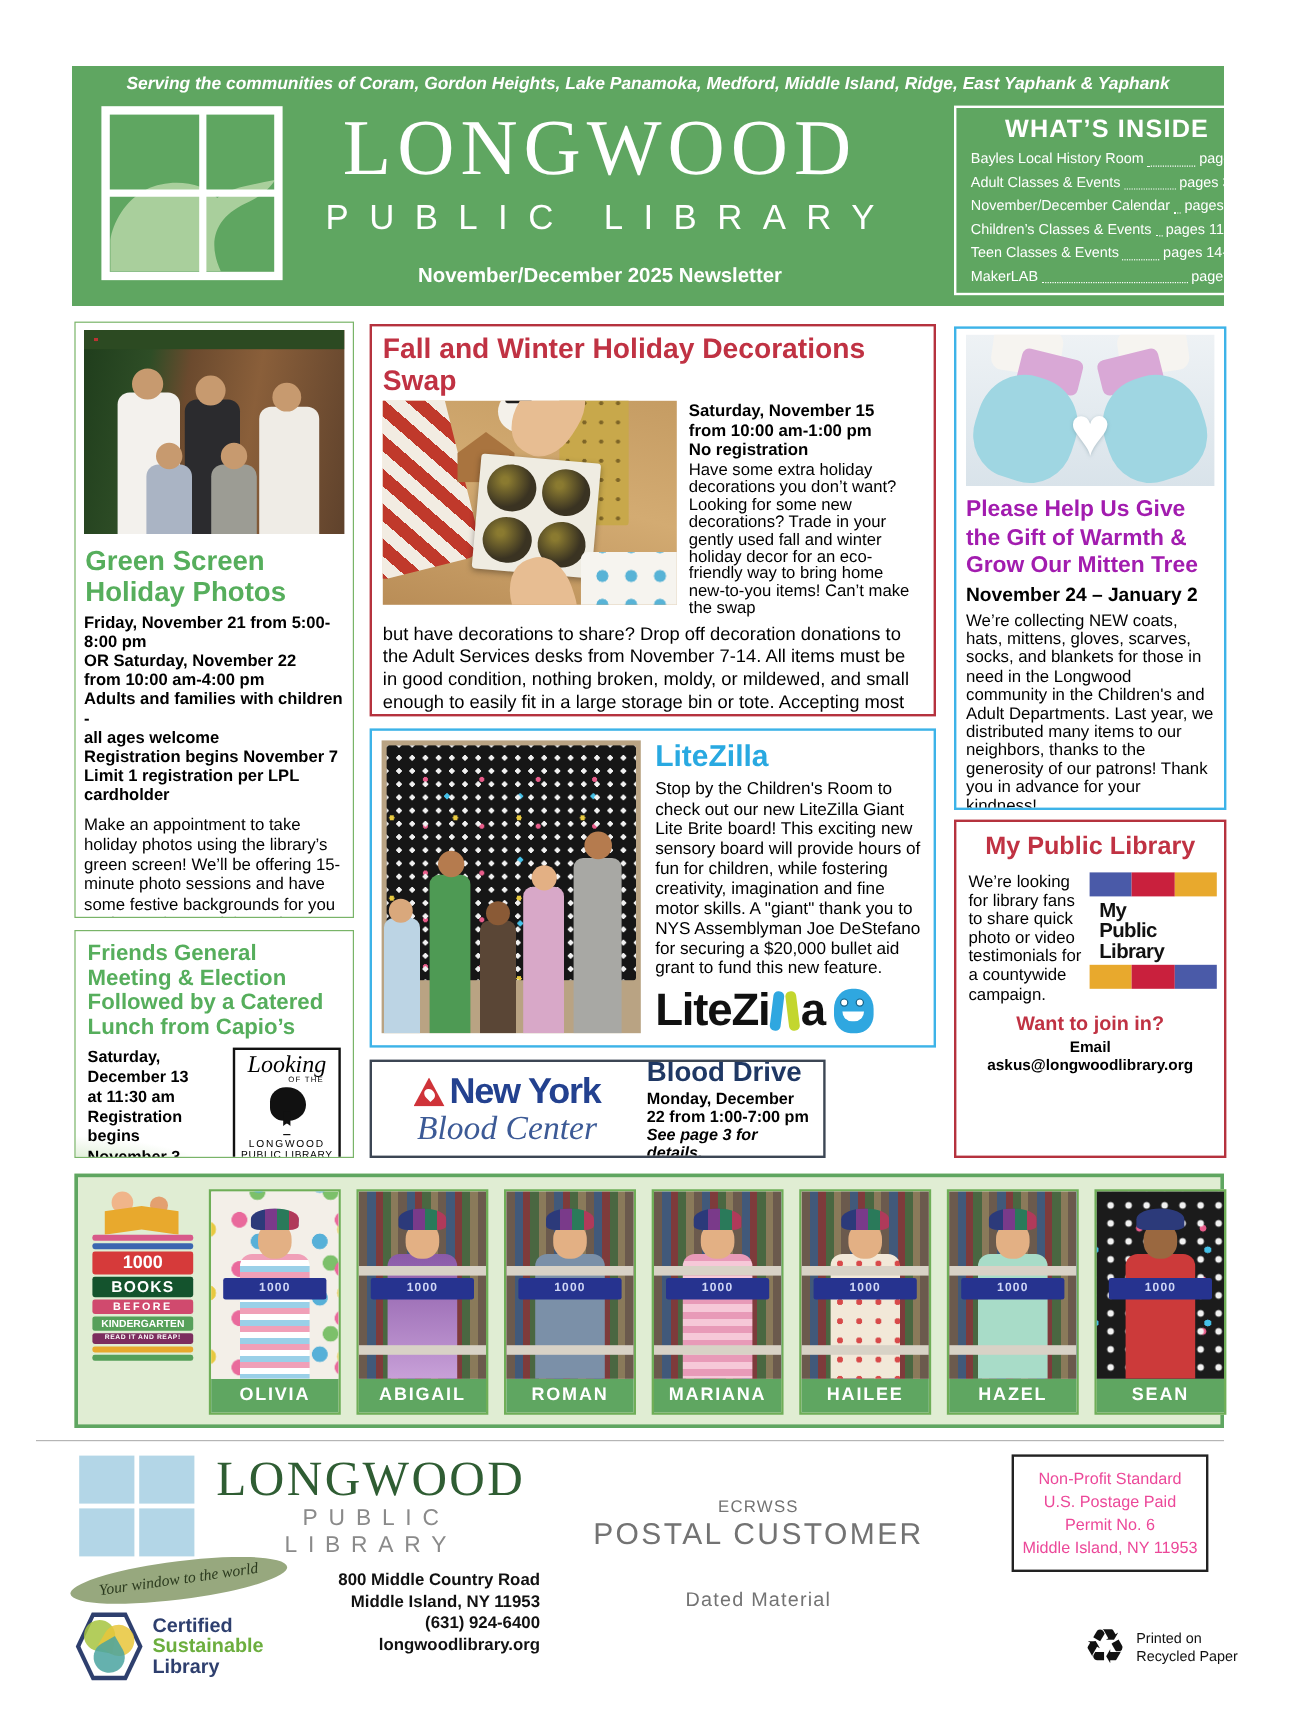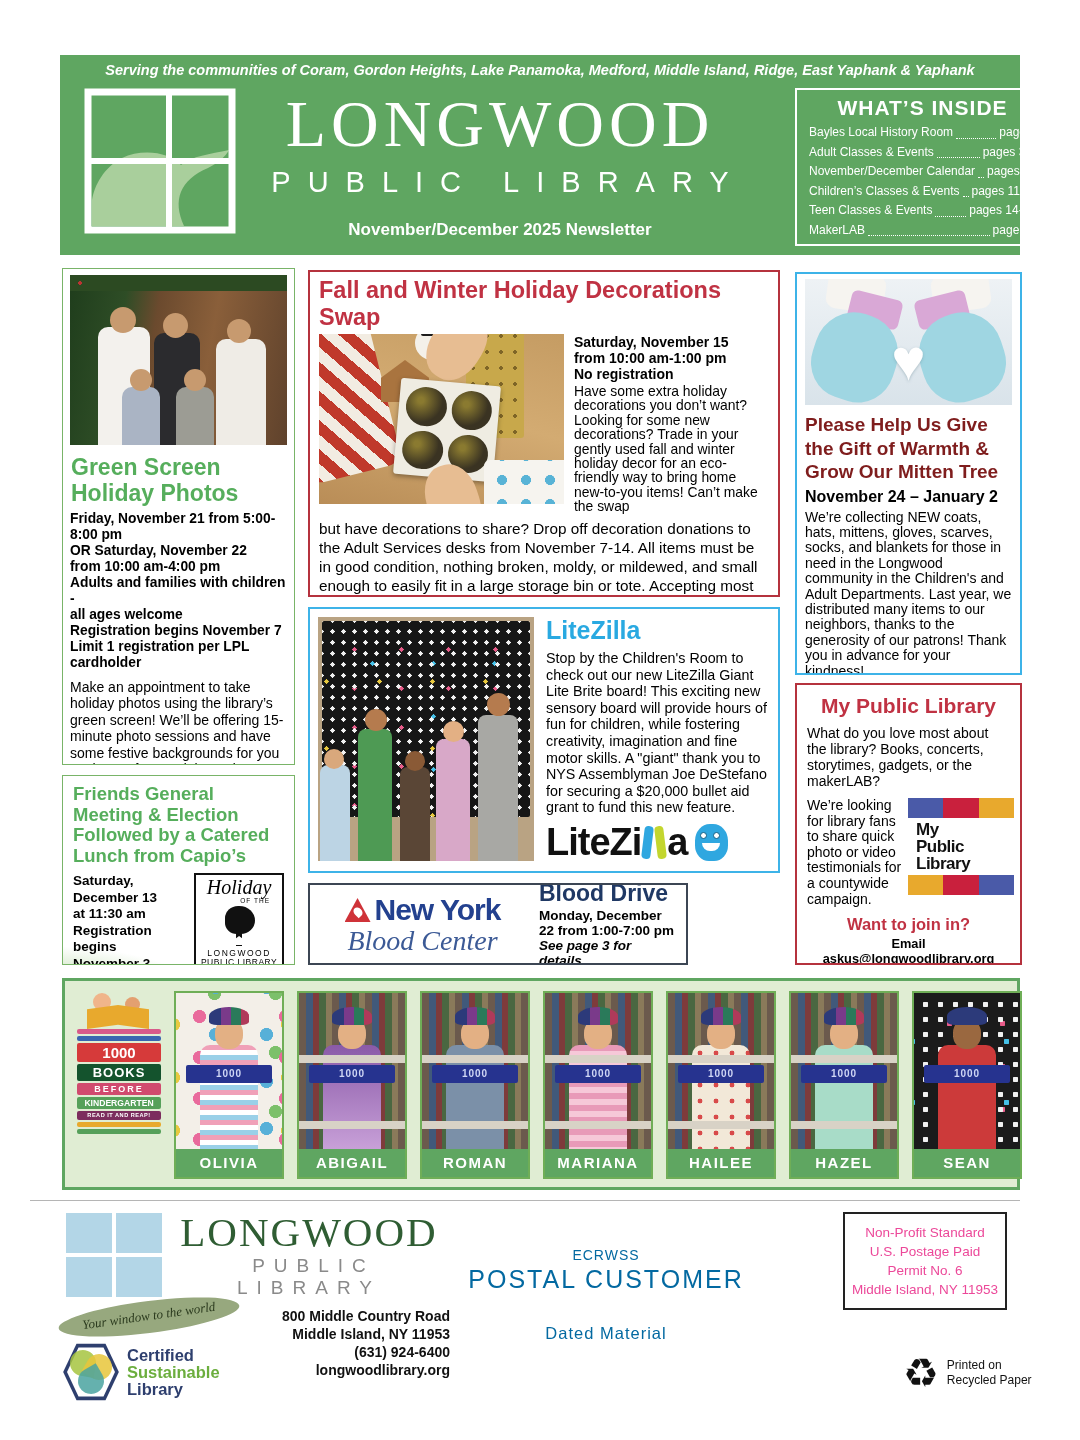--- a/index.html
+++ b/index.html
@@ -119,21 +119,21 @@
   #bd-see { font-size:13.5px; }
 
   
   #card-mt { left:795px; top:272px; width:227px; height:403px; border:2px solid #3DB3E8; padding:5px 8px; }
   #mt-photo { position:relative; width:100%; height:126px; overflow:hidden; background:linear-gradient(#eef2f5,#d9e3ea); }
   .mt-arm { position:absolute; top:-6px; width:58px; height:38px; background:#f6f4f0; border-radius:10px; }
   .mt-cuff { position:absolute; width:52px; height:30px; background:#d9a8d6; border-radius:6px; }
   .mt-mitt { position:absolute; width:84px; height:88px; background:#9fd6e2; border-radius:46% 46% 42% 42%; }
   .mt-heart { position:absolute; left:50%; top:58px; transform:translate(-50%,-10%); color:#fff; font-size:58px; line-height:58px;
     text-shadow:0 1px 3px rgba(120,150,160,.55); }
-  #mt-title { color:#7f1d1d; font-weight:bold; font-size:19px; line-height:23.5px; margin-top:8px; }
+  #mt-title { color:#a21caf; font-weight:bold; font-size:19px; line-height:23.5px; margin-top:8px; }
   #mt-dates { font-weight:bold; font-size:16px; margin-top:4px; }
   #mt-body { font-size:14px; line-height:15.4px; margin-top:4px; }
 
   #card-mpl { left:795px; top:683px; width:227px; height:282px; border:2px solid #B5323E; padding:9px 10px; }
   #mpl-title { color:#C03243; font-weight:bold; font-size:21px; text-align:center; }
   #mpl-body1 { font-size:14px; line-height:16px; margin-top:7px; }
   #mpl-row { display:flex; margin-top:9px; }
   #mpl-body2 { font-size:14px; line-height:15.6px; width:95px; flex:none; }
   #mpl-logo { margin-left:6px; width:106px; }
   .mpl-r { display:flex; }
@@ -175,21 +175,21 @@
   
   #hairline { position:absolute; left:30px; top:1200px; width:990px; height:1px; background:#b5b5b5; }
   #f-logo { position:absolute; left:64px; top:1213px; width:180px; height:128px; }
   .f-pane { position:absolute; width:46px; height:40px; background:#b3d6e7; }
   #f-wave { position:absolute; left:-6px; top:88px; width:182px; height:32px; background:#97a87e; border-radius:50% 60% 50% 60%; transform:rotate(-8deg);
     text-align:center; font-family:"Liberation Serif", serif; font-style:italic; font-size:13px; color:#2b3a1e; line-height:30px; }
   #f-brand { position:absolute; left:168px; top:1210px; width:282px; }
   #f-brand1 { font-family:"Liberation Serif", serif; font-size:41px; line-height:44px; color:#2F5D33; letter-spacing:2px; text-align:center; }
   #f-brand2 { font-size:19px; letter-spacing:9px; color:#8a8a8a; text-align:center; text-indent:9px; margin-top:1px; }
   #f-addr { font-weight:bold; font-size:14px; line-height:18px; text-align:right; margin-top:8px; color:#111; }
-  #f-postal { position:absolute; left:456px; top:1247px; width:300px; text-align:center; color:#0369a1; }
+  #f-postal { position:absolute; left:482px; top:1247px; width:300px; text-align:center; color:#737373; }
   #f-ecrwss { font-size:14px; letter-spacing:1px; }
   #f-pc { font-size:25px; letter-spacing:2px; margin-top:2px; }
   #f-dated { font-size:16.5px; letter-spacing:1px; margin-top:30px; }
   #f-nonprofit { position:absolute; left:843px; top:1212px; width:164px; height:98px; border:2px solid #222; padding:9px 4px; text-align:center; font-size:13.5px; line-height:19px; color:#ec4899; }
   #f-cert { position:absolute; left:62px; top:1342px; display:flex; align-items:center; gap:7px; }
   #cert-hex { position:relative; width:58px; height:60px; clip-path:polygon(25% 3%,75% 3%,98% 50%,75% 97%,25% 97%,2% 50%); background:#2e3f6e; }
   #cert-hex-in { position:absolute; left:4px; top:4px; width:50px; height:52px; clip-path:polygon(25% 3%,75% 3%,98% 50%,75% 97%,25% 97%,2% 50%); background:#fff; }
   .cert-leaf { position:absolute; width:26px; height:26px; border-radius:50% 50% 0 50%; opacity:.85; }
   #cert-text div { font-size:16.5px; line-height:17px; font-weight:bold; }
   #cert-1, #cert-3 { color:#2e3f6e; }
@@ -284,21 +284,21 @@
     <div id="fr-title">Friends General Meeting &amp; Election Followed by a Catered Lunch from Capio’s</div>
     <div id="fr-row">
       <div id="fr-left">
         <div id="fr-details" class="pre">Saturday, December 13
 at 11:30 am
 Registration begins
 November 3</div>
 
       </div>
       <div id="fr-logo">
-        <div id="frl-1">Holiday</div>
+        <div id="frl-1">Looking</div>
         <div id="frl-2">OF THE</div>
         <div class="frl-tree">
           <div class="frl-canopy"></div>
           <div class="frl-trunk"></div>
           <div class="frl-book"></div>
         </div>
         <div id="frl-3">LONGWOOD</div>
         <div id="frl-4">PUBLIC LIBRARY</div>
       </div>
     </div>
@@ -393,21 +393,20 @@
       <div class="mt-mitt" style="right:8px;top:34px;transform:rotate(-18deg);"></div>
       <div class="mt-heart">♥</div>
     </div>
     <div id="mt-title">Please Help Us Give the Gift of Warmth &amp; Grow Our Mitten Tree</div>
     <div id="mt-dates">November 24 – January 2</div>
     <div id="mt-body">We’re collecting NEW coats, hats, mittens, gloves, scarves, socks, and blankets for those in need in the Longwood community in the Children's and Adult Departments. Last year, we distributed many items to our neighbors, thanks to the generosity of our patrons! Thank you in advance for your kindness!</div>
   </div>
 
   <div class="card" id="card-mpl">
     <div id="mpl-title">My Public Library</div>
-    <div id="mpl-body1">What do you love most about the library? Books, concerts, storytimes, gadgets, or the makerLAB?</div>
     <div id="mpl-row">
       <div id="mpl-body2">We’re looking for library fans to share quick photo or video testimonials for a countywide campaign.</div>
       <div id="mpl-logo">
         <div class="mpl-r">
           <div class="mpl-c c-blue"></div>
             <div class="mpl-c c-red"></div>
             <div class="mpl-c c-yel"></div>
         </div>
         <div id="mpl-text">
           <div>My</div>

